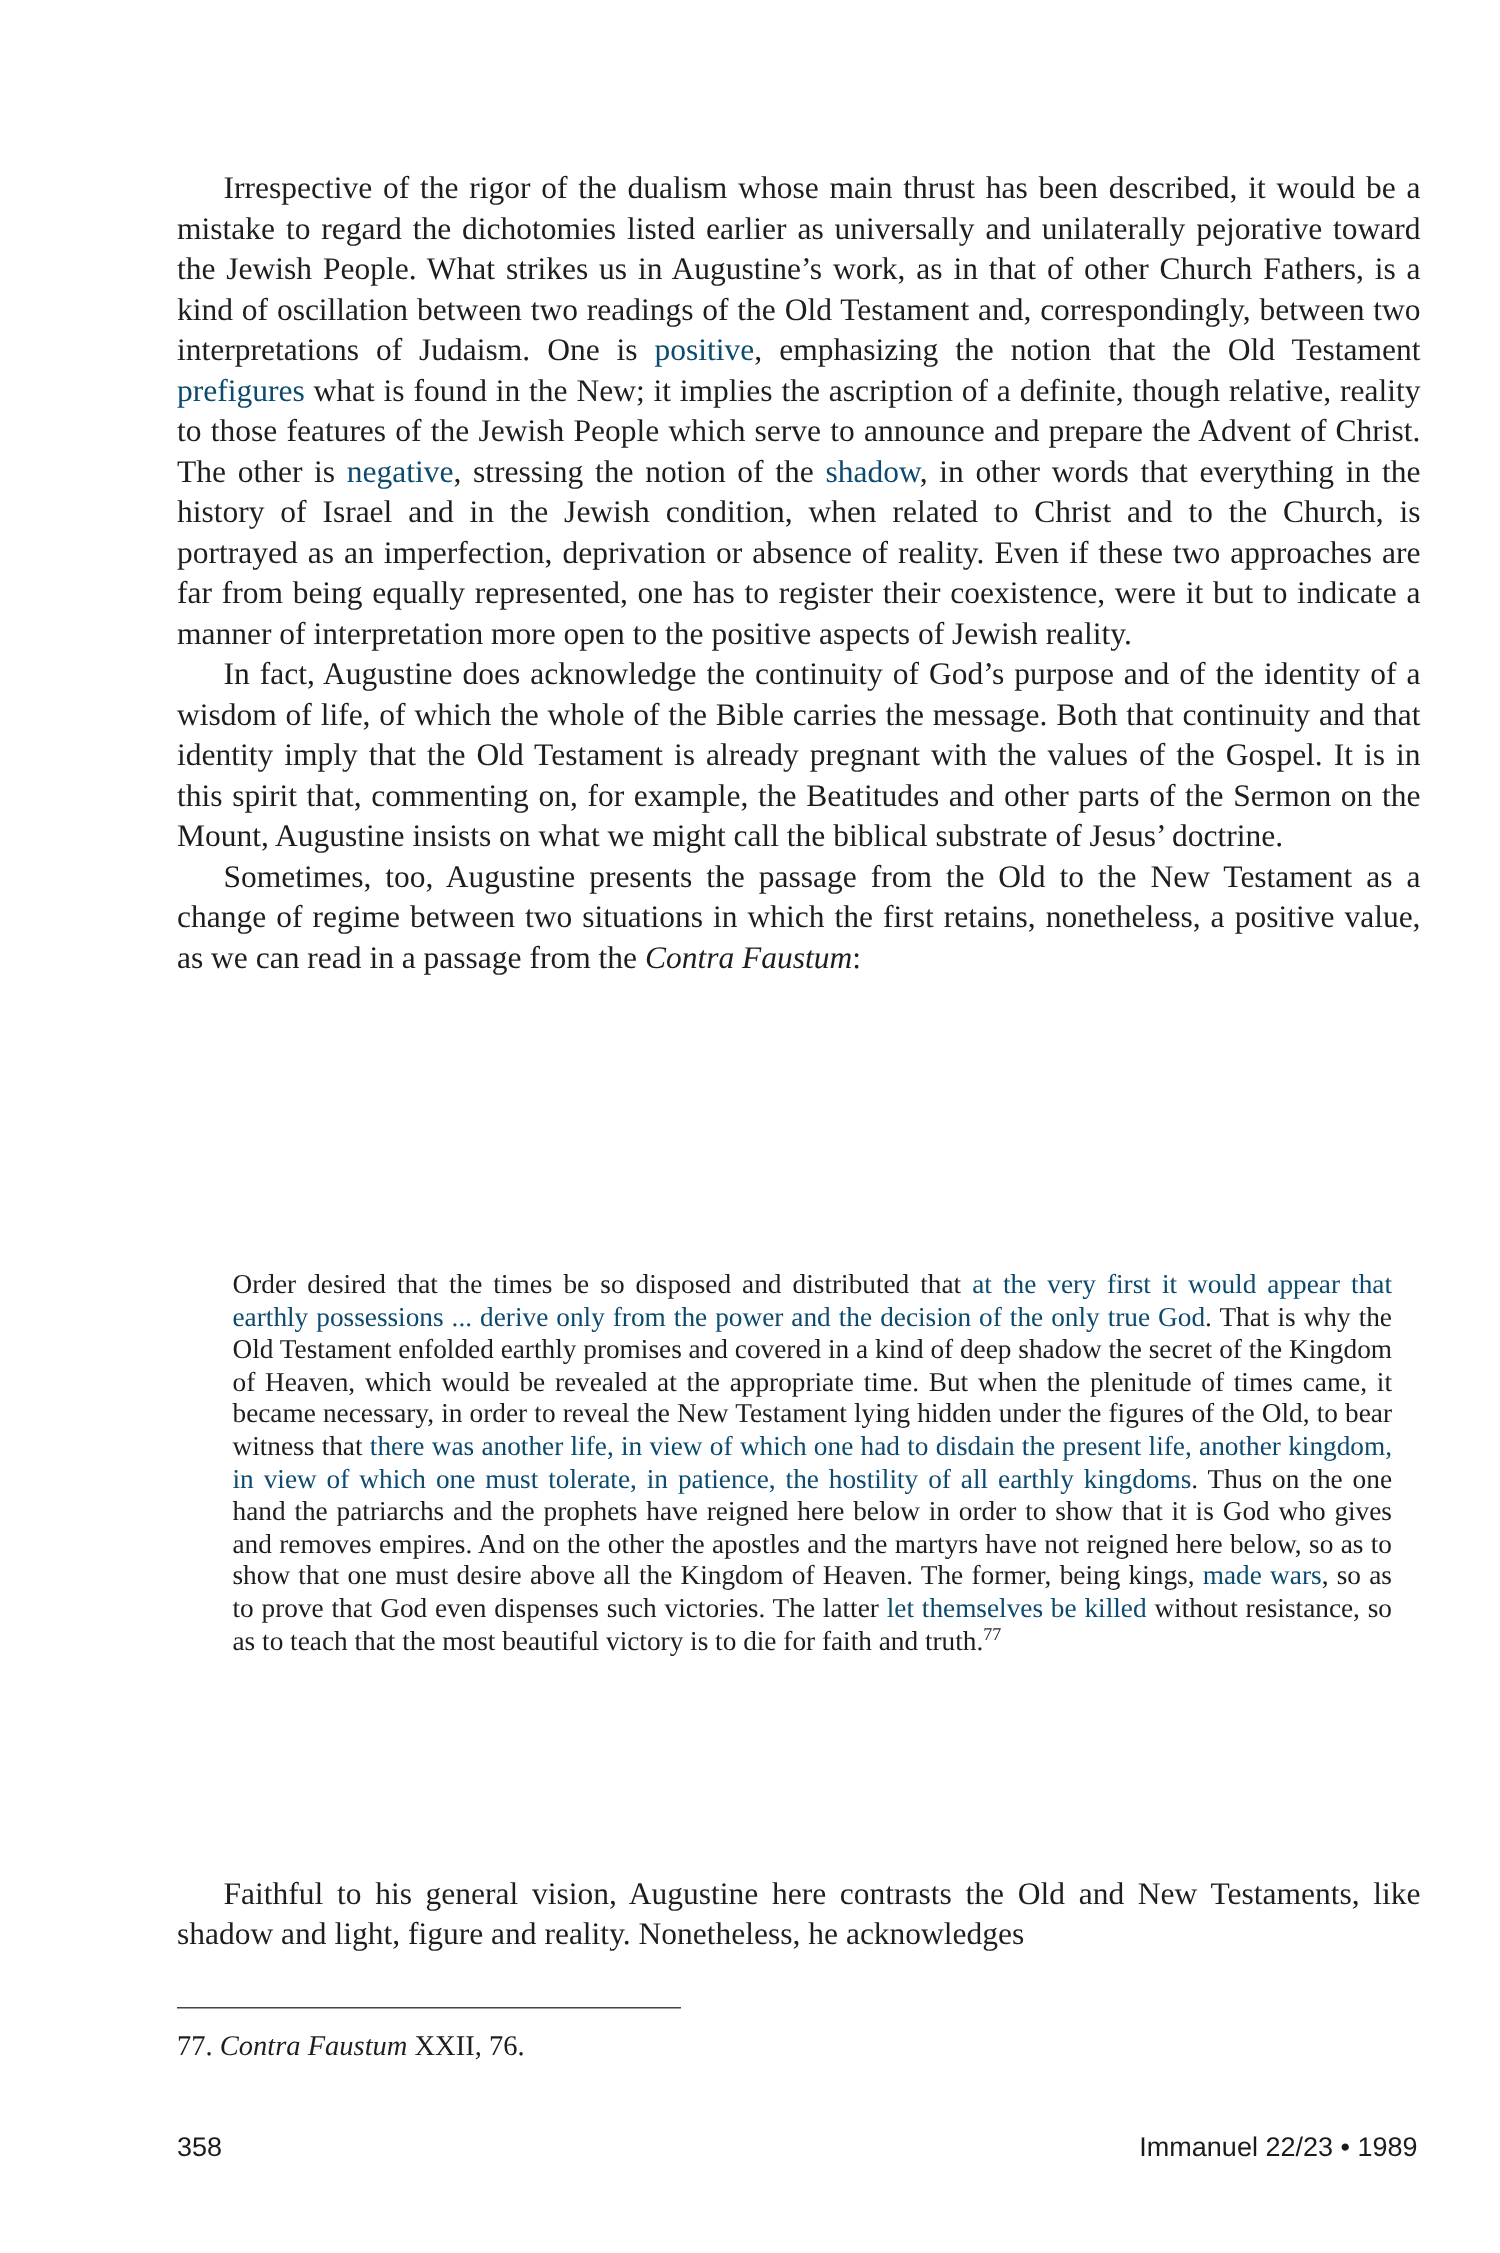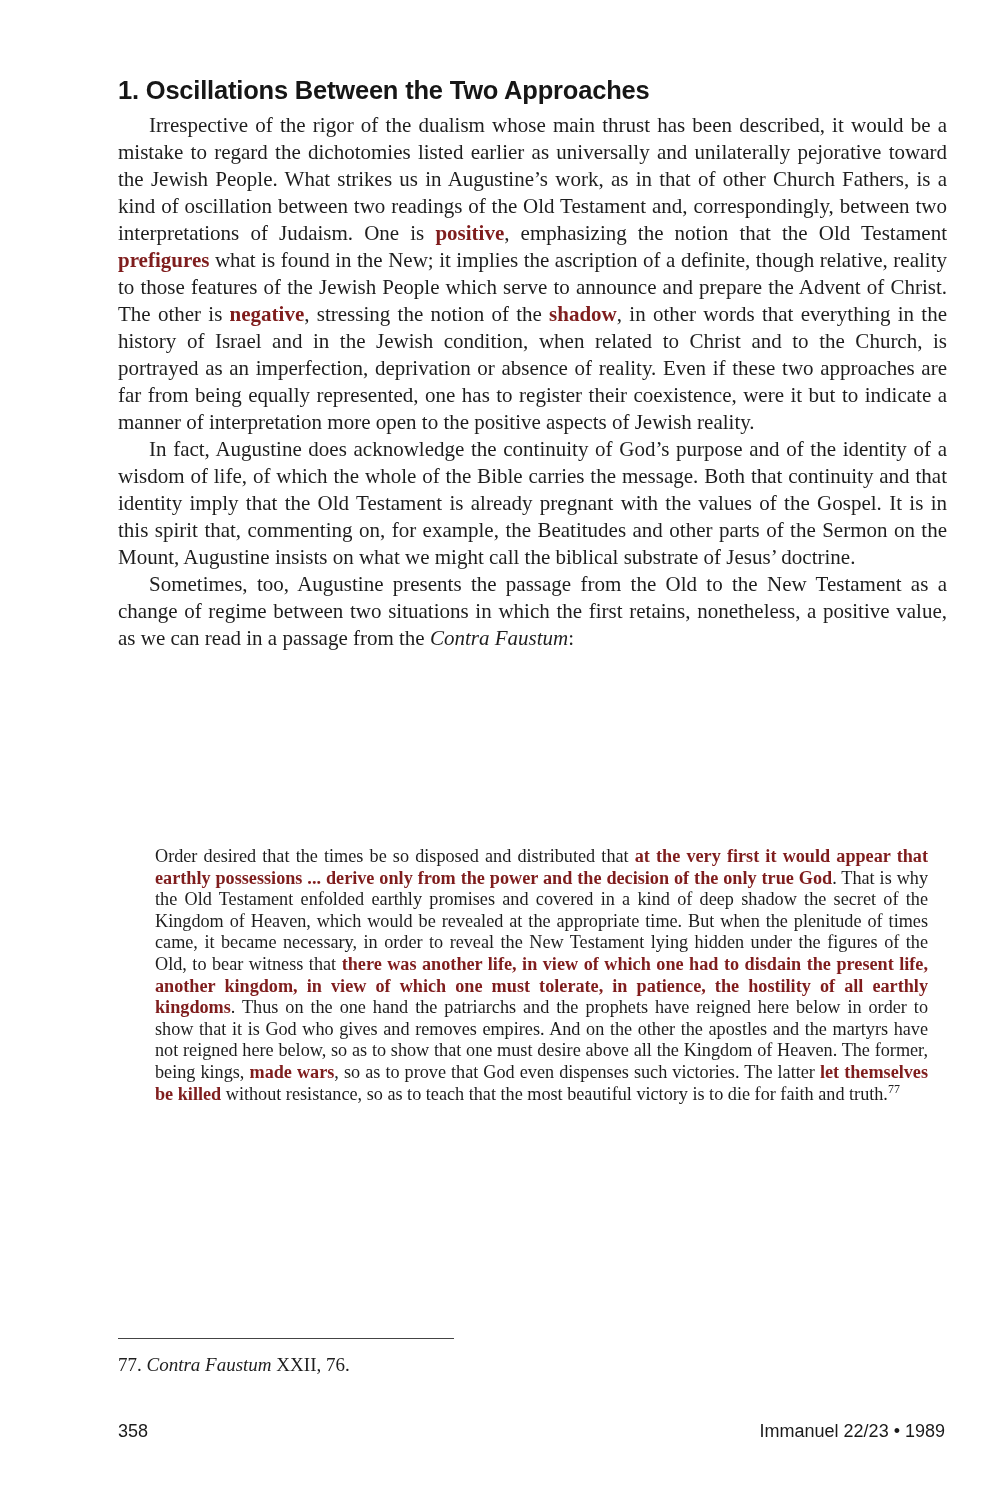--- a/index.html
+++ b/index.html
@@ -16,52 +16,54 @@
     font-family: "Liberation Serif", serif; font-size: 21px; line-height: 27px;
     text-align: justify; color: #1e1e1e;
   }
   .body-text p { margin: 0; text-indent: 31px; text-align: justify; }
   .quote {
     position: absolute; left: 155px; width: 773px;
     font-family: "Liberation Serif", serif; font-size: 18.2px; line-height: 21.6px;
     text-align: justify; color: #1e1e1e;
   }
   .quote p { margin: 0; }
-  b { font-weight: bold; color: #7f1d1d; }
+  b { font-weight: normal; color: #0c4a6e; }
   i { font-style: italic; }
   sup { font-size: 12px; line-height: 0; vertical-align: 7px; }
   .rule { position: absolute; left: 118px; top: 1338px; width: 336px; height: 1px; background: #444; }
   .footnote {
     position: absolute; left: 118px; top: 1354px;
     font-family: "Liberation Serif", serif; font-size: 19px; line-height: 22px; color: #1e1e1e;
   }
   .folio {
     position: absolute; top: 1420px; font-family: "Liberation Sans", sans-serif;
     font-size: 18px; line-height: 22px; color: #1a1a1a;
   }
   .folio.left { left: 118px; }
   .folio.right { right: 55px; }
 </style>
 </head>
 <body>
 
 <div class="page">
 
-  <div class="heading">1. Oscillations Between the Two Approaches</div>
 
   <div class="body-text" style="top:112px;">
     <p><span>Irrespective of the rigor of the dualism whose main thrust has been described, it would be a mistake to regard the dichotomies listed earlier as universally and unilaterally pejorative toward the Jewish People. What strikes us in Augustine’s work, as in that of other Church Fathers, is a kind of oscillation between two readings of the Old Testament and, correspondingly, between two interpretations of Judaism. One is </span><b>positive</b><span>, emphasizing the notion that the Old Testament </span><b>prefigures</b><span> what is found in the New; it implies the ascription of a definite, though relative, reality to those features of the Jewish People which serve to announce and prepare the Advent of Christ. The other is </span><b>negative</b><span>, stressing the notion of the </span><b>shadow</b><span>, in other words that everything in the history of Israel and in the Jewish condition, when related to Christ and to the Church, is portrayed as an imperfection, deprivation or absence of reality. Even if these two approaches are far from being equally represented, one has to register their coexistence, were it but to indicate a manner of interpretation more open to the positive aspects of Jewish reality.</span></p>
     <p><span>In fact, Augustine does acknowledge the continuity of God’s purpose and of the identity of a wisdom of life, of which the whole of the Bible carries the message. Both that continuity and that identity imply that the Old Testament is already pregnant with the values of the Gospel. It is in this spirit that, commenting on, for example, the Beatitudes and other parts of the Sermon on the Mount, Augustine insists on what we might call the biblical substrate of Jesus’ doctrine.</span></p>
     <p><span>Sometimes, too, Augustine presents the passage from the Old to the New Testament as a change of regime between two situations in which the first retains, nonetheless, a positive value, as we can read in a passage from the </span><i>Contra Faustum</i><span>:</span></p>
   </div>
 
   <div class="quote" style="top:846px;">
     <p><span>Order desired that the times be so disposed and distributed that </span><b>at the very first it would appear that earthly possessions ... derive only from the power and the decision of the only true God</b><span>. That is why the Old Testament enfolded earthly promises and covered in a kind of deep shadow the secret of the Kingdom of Heaven, which would be revealed at the appropriate time. But when the plenitude of times came, it became necessary, in order to reveal the New Testament lying hidden under the figures of the Old, to bear witness that </span><b>there was another life, in view of which one had to disdain the present life, another kingdom, in view of which one must tolerate, in patience, the hostility of all earthly kingdoms</b><span>. Thus on the one hand the patriarchs and the prophets have reigned here below in order to show that it is God who gives and removes empires. And on the other the apostles and the martyrs have not reigned here below, so as to show that one must desire above all the Kingdom of Heaven. The former, being kings, </span><b>made wars</b><span>, so as to prove that God even dispenses such victories. The latter </span><b>let themselves be killed</b><span> without resistance, so as to teach that the most beautiful victory is to die for faith and truth.</span><sup>77</sup></p>
   </div>
 
+  <div class="body-text" style="top:1249px;">
+    <p>Faithful to his general vision, Augustine here contrasts the Old and New Testaments, like shadow and light, figure and reality. Nonetheless, he acknowledges</p>
+  </div>
 
   <div class="rule"></div>
 
   <div class="footnote">
     <span>77. </span><i>Contra Faustum</i><span> XXII, 76.</span>
   </div>
 
   <div class="folio left">358</div>
   <div class="folio right">Immanuel 22/23 • 1989</div>
 </div>

